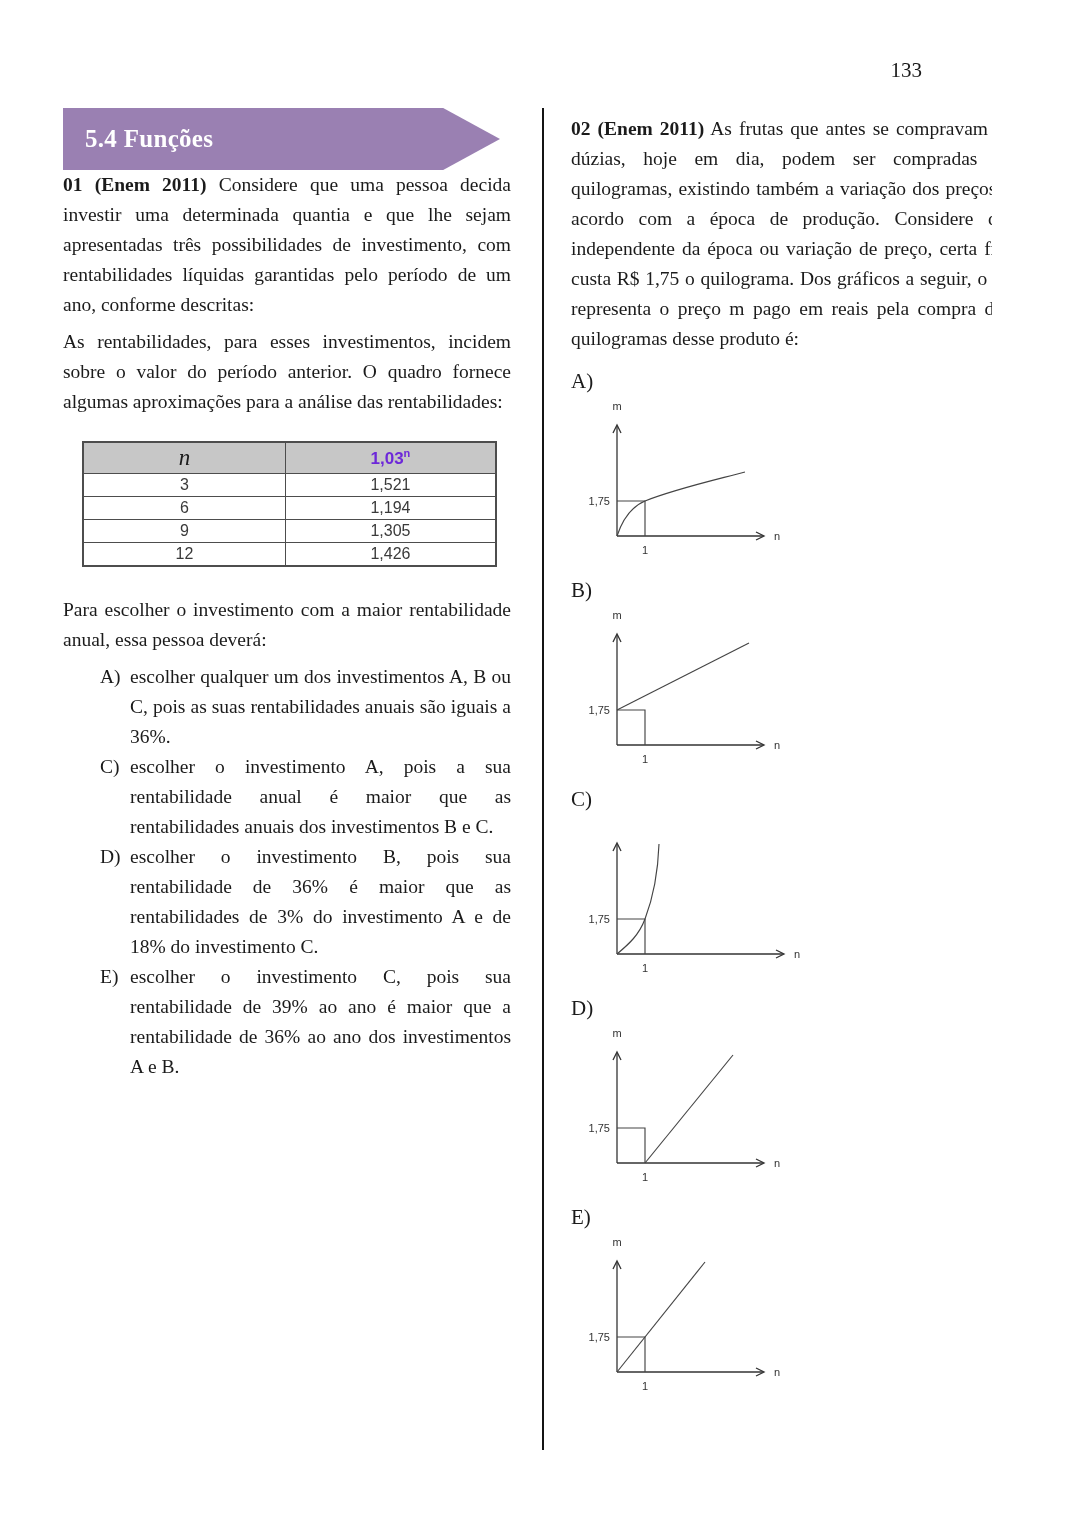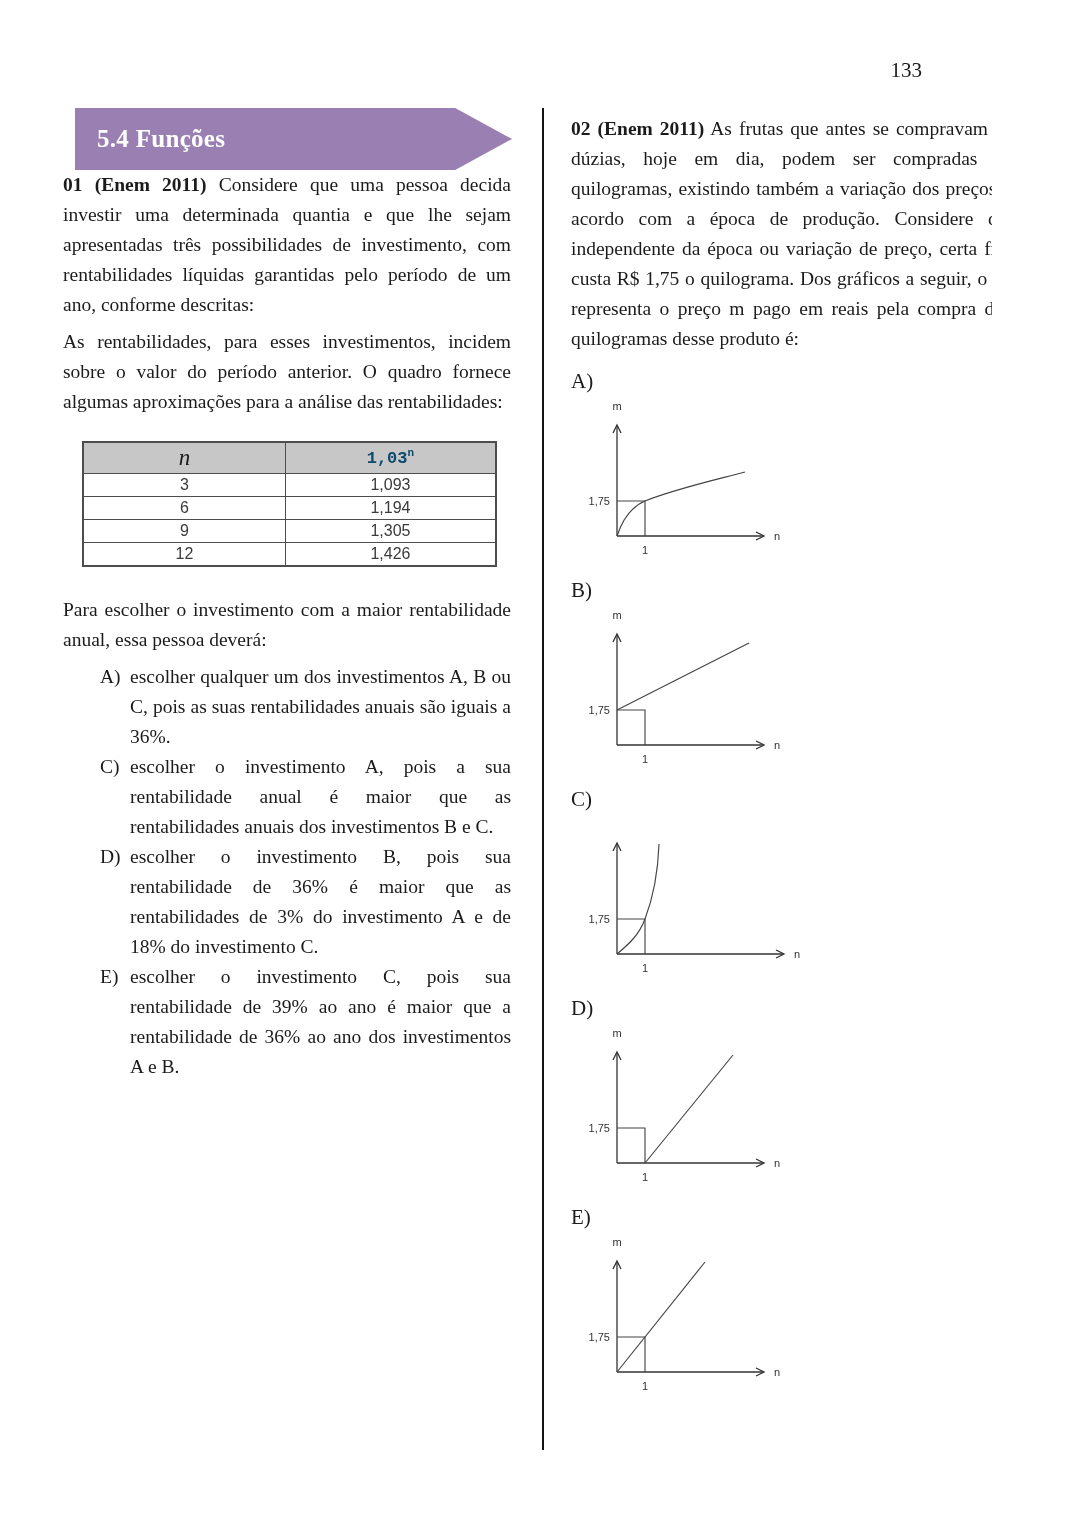--- a/index.html
+++ b/index.html
@@ -9,21 +9,21 @@
   }
   .page-number { position:absolute; top:58px; right:70px; font-size:21px; }
 
   .columns { position:absolute; top:108px; left:63px; display:flex; }
   .col-left  { width:448px; }
   .divider   { width:2px; height:1342px; background:#141414; margin-left:31px; margin-right:27px; }
   .col-right { width:450px; }
 
   
   .banner {
-    width:437px; height:62px; margin-left:12px; background:#9a80b2;
+    width:437px; height:62px; background:#9a80b2;
     clip-path:polygon(0 0, 87% 0, 100% 50%, 87% 100%, 0 100%);
     display:flex; align-items:center; padding-left:22px; box-sizing:border-box;
   }
   .banner-title { color:#ffffff; font-weight:bold; font-size:25px; letter-spacing:0.3px; }
 
   
   .para { font-size:19.5px; line-height:30px; text-align:justify; margin:0; }
   .q1-intro { }
   .q2-intro { margin-top:6px; }
   .lead { font-weight:bold; }
@@ -34,21 +34,21 @@
   .mid-para { margin-top:7px; }
 
   
   table.approx {
     border-collapse:collapse; margin:24px 0 0 19px; width:415px;
     border:2px solid #4d4d4d;
   }
   table.approx th, table.approx td { border:1px solid #4d4d4d; text-align:center; padding:0; }
   table.approx th { background:#c7c7c7; height:30px; font-weight:normal; }
   .th-n   { font-style:italic; font-size:23px; font-family:"Liberation Serif", serif; }
-  .th-pow { font-family:Liberation Mono, monospace; font-weight:bold; font-size:17px; color:#0c4a6e; }
+  .th-pow { font-family:Liberation Sans, sans-serif; font-weight:bold; font-size:17px; color:#6d28d9; }
   .th-pow sup { font-size:11px; }
   table.approx td {
     height:22px; font-family:"Liberation Sans", sans-serif; font-size:16px; color:#3a3a3a;
   }
   table.approx col.c1 { width:49%; }
 
   .question-para { margin-top:28px; }
 
   .options { margin-top:7px; }
   .option {
@@ -93,21 +93,21 @@
           </colgroup>
         <thead>
           <tr>
             <th><span class="th-n">n</span></th>
             <th><span class="th-pow"><span>1,03</span><sup>n</sup></span></th>
           </tr>
         </thead>
         <tbody>
           <tr>
             <td>3</td>
-            <td>1,093</td>
+            <td>1,521</td>
           </tr>
           <tr>
             <td>6</td>
             <td>1,194</td>
           </tr>
           <tr>
             <td>9</td>
             <td>1,305</td>
           </tr>
           <tr>

